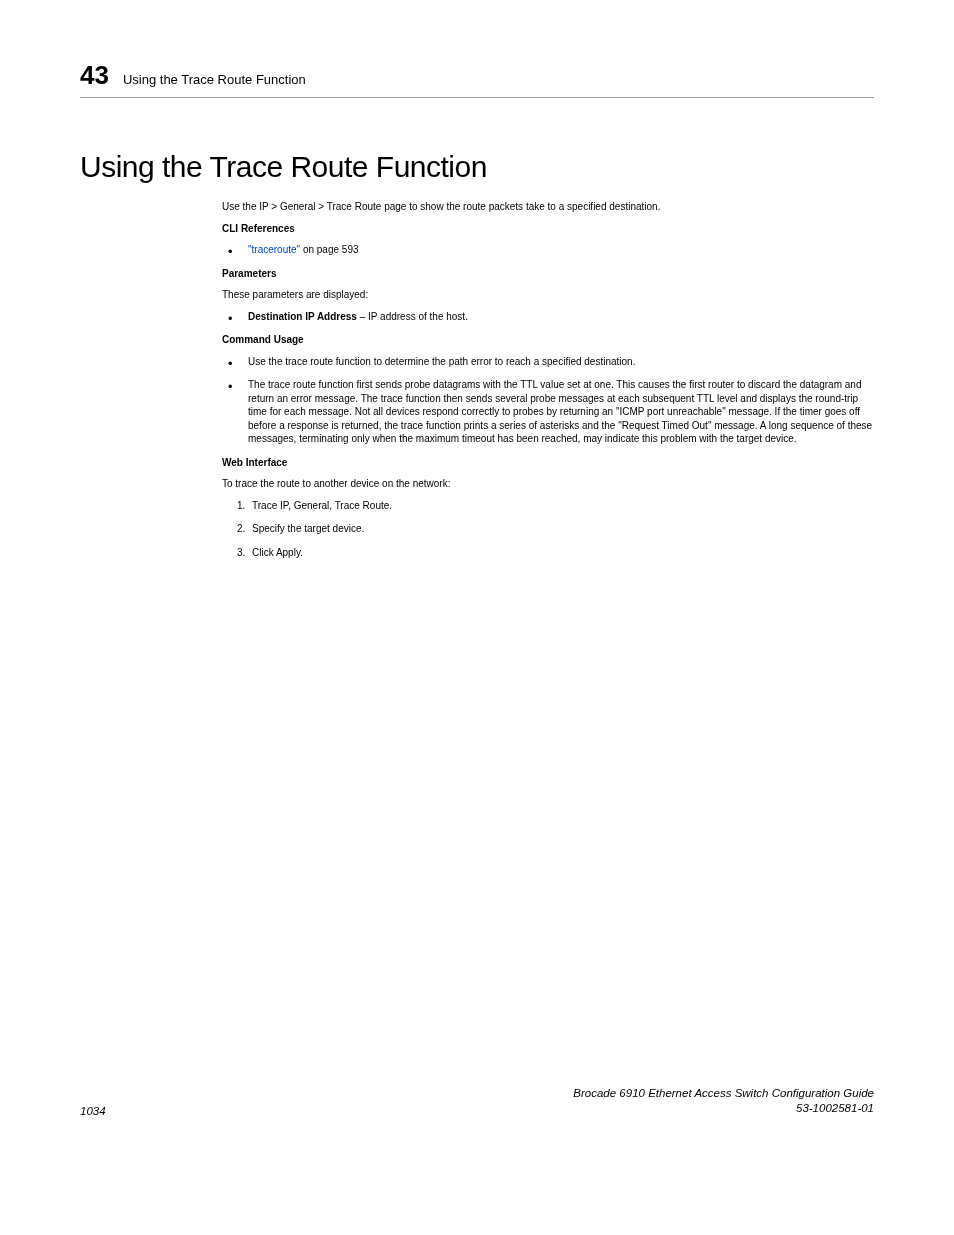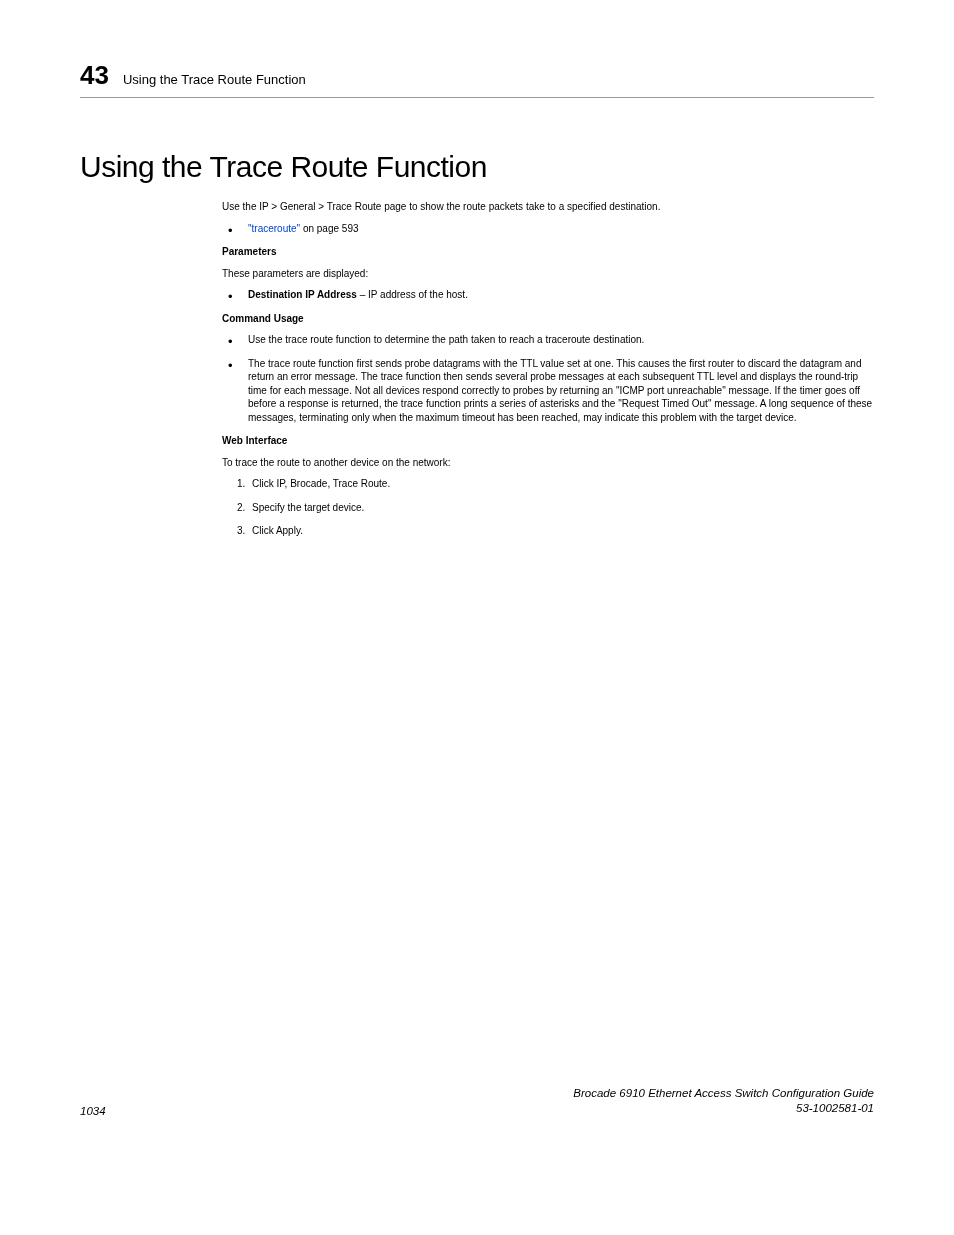--- a/index.html
+++ b/index.html
@@ -115,44 +115,45 @@
     <span class="chapter-num">43</span>
     <span class="header-text">Using the Trace Route Function</span>
   </div>
 
   <h1 class="title">Using the Trace Route Function</h1>
 
   <div class="content">
 
     <p class="intro">Use the IP &gt; General &gt; Trace Route page to show the route packets take to a specified destination.</p>
 
+    <p class="subhead">CLI References</p>
     <ul class="bullets">
       <li>
         <span class="link">"traceroute"</span><span> on page 593</span>
       </li>
     </ul>
 
     <p class="subhead">Parameters</p>
     <p>These parameters are displayed:</p>
     <ul class="bullets">
       <li>
         <span class="bold">Destination IP Address</span><span> – IP address of the host.</span>
       </li>
     </ul>
 
     <p class="subhead">Command Usage</p>
     <ul class="bullets">
-      <li>Use the trace route function to determine the path taken to reach a traceroute destination.</li>
+      <li>Use the trace route function to determine the path error to reach a specified destination.</li>
       <li>The trace route function first sends probe datagrams with the TTL value set at one. This causes the first router to discard the datagram and return an error message. The trace function then sends several probe messages at each subsequent TTL level and displays the round-trip time for each message. Not all devices respond correctly to probes by returning an "ICMP port unreachable" message. If the timer goes off before a response is returned, the trace function prints a series of asterisks and the "Request Timed Out" message. A long sequence of these messages, terminating only when the maximum timeout has been reached, may indicate this problem with the target device.</li>
     </ul>
 
     <p class="subhead">Web Interface</p>
     <p>To trace the route to another device on the network:</p>
     <ol class="steps">
-      <li>Click IP, Brocade, Trace Route.</li>
+      <li>Trace IP, General, Trace Route.</li>
       <li>Specify the target device.</li>
       <li>Click Apply.</li>
     </ol>
 
   </div>
 
   <div class="footer">
     <div class="pagenum">1034</div>
     <div class="right">
       <div>Brocade 6910 Ethernet Access Switch Configuration Guide</div>

